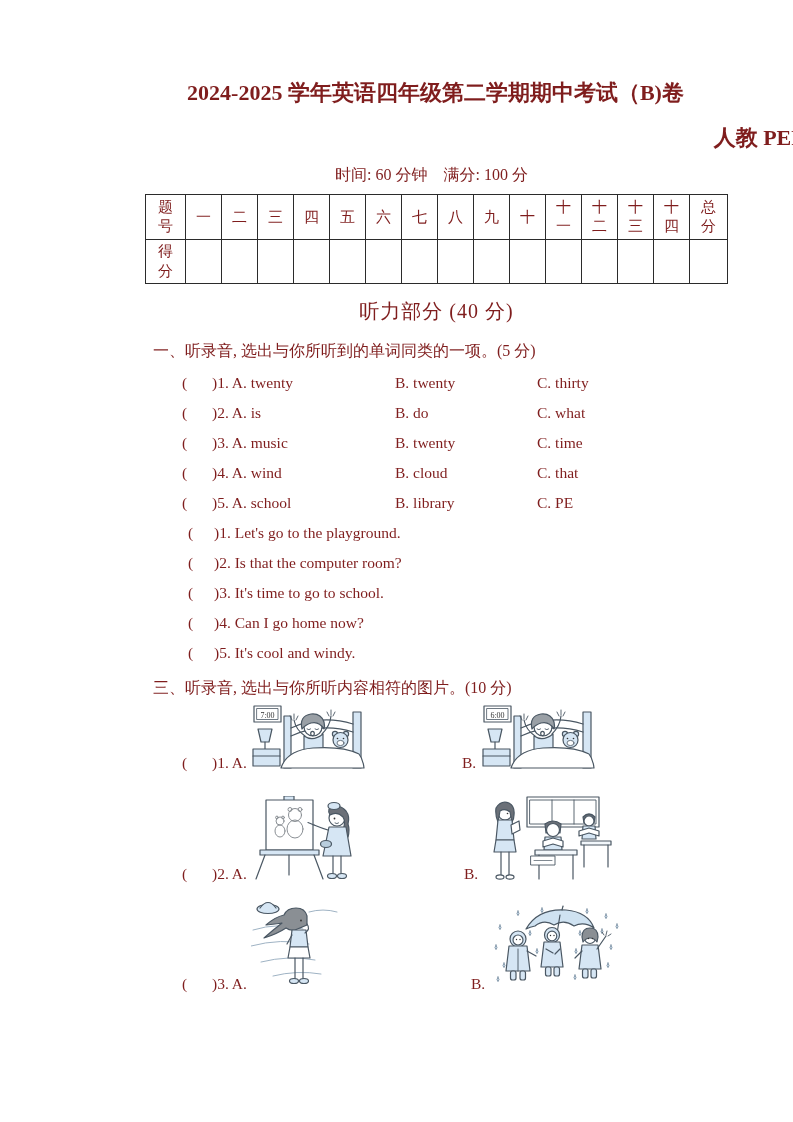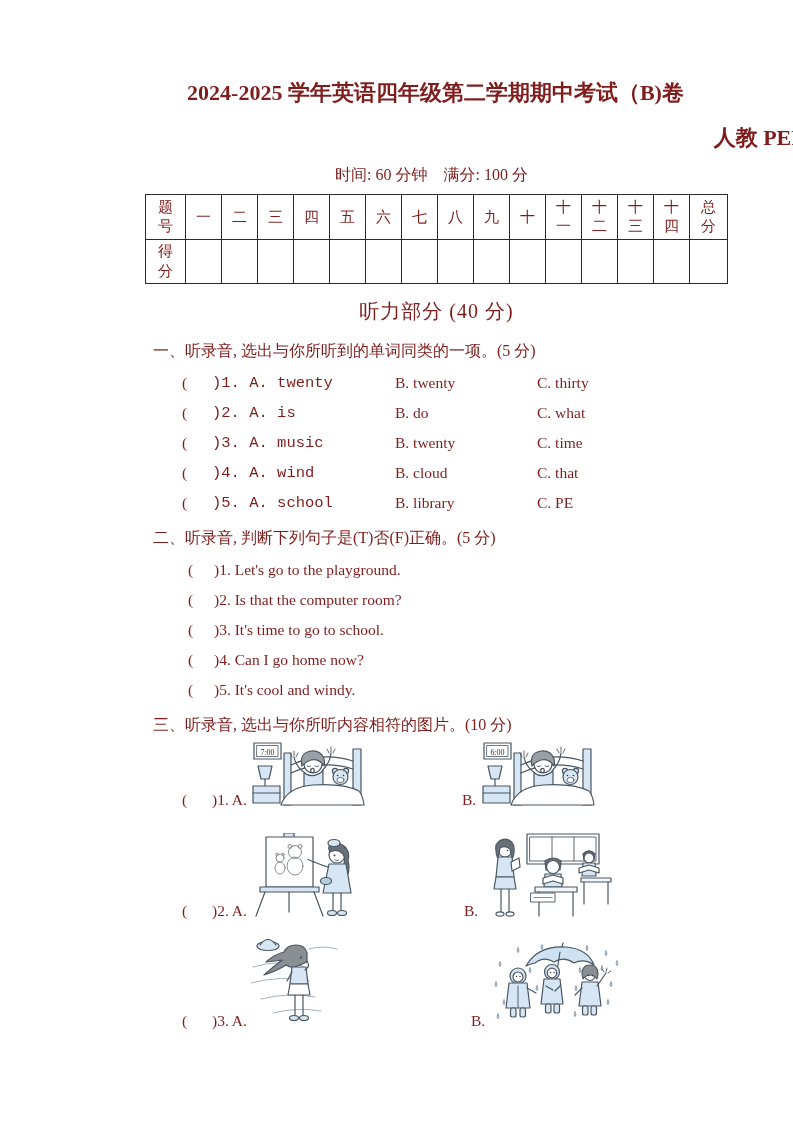--- a/index.html
+++ b/index.html
@@ -20,21 +20,21 @@
   table.score-table td{
     border:1px solid #2b2b2b;text-align:center;vertical-align:middle;
     font-size:15px;line-height:1.3;white-space:pre-line;padding:2px 0;
   }
   tr.hdr-row td{height:40px;}
   tr.score-row td{height:38px;}
   .listening-heading{margin-top:14px;text-align:center;font-size:20px;letter-spacing:1px;}
   .sec-title{margin-top:16px;font-size:16px;margin-left:8px;}
   .opt-row{display:flex;margin:12px 0 0 37px;font-size:15.5px;}
   .opt-row .paren{width:30px;display:inline-block;}
-  .opt-row .optA{width:183px;display:inline-block;font-family:Liberation Mono, monospace;}
+  .opt-row .optA{width:183px;display:inline-block;}
   .opt-row .optB{width:142px;display:inline-block;}
   .sent-row{display:flex;margin:12px 0 0 43px;font-size:15.5px;}
   .sent-row .paren{width:26px;display:inline-block;}
   .pic-row{display:flex;align-items:flex-end;margin-left:37px;}
   .pic-row .lbl{font-size:15.5px;display:flex;}
   .pic-row .lbl .paren{width:30px;display:inline-block;}
   .pic-row.q1{margin-top:5px;}
   .pic-row.q2{margin-top:23px;}
   .pic-row.q3{margin-top:13px;}
   .blbl{font-size:15.5px;margin-right:5px;}
@@ -143,21 +143,20 @@
       <span class="optB">B. cloud</span>
       <span class="optC">C. that</span>
     </div>
     <div class="opt-row">
       <span class="paren">(</span>
       <span class="optA">)5. A. school</span>
       <span class="optB">B. library</span>
       <span class="optC">C. PE</span>
     </div>
 
-    <div class="sec-title">二、听录音, 判断下列句子是(T)否(F)正确。(5 分)</div>
     <div class="sent-row">
       <span class="paren">(</span>
       <span>)1. Let's go to the playground.</span>
     </div>
     <div class="sent-row">
       <span class="paren">(</span>
       <span>)2. Is that the computer room?</span>
     </div>
     <div class="sent-row">
       <span class="paren">(</span>

